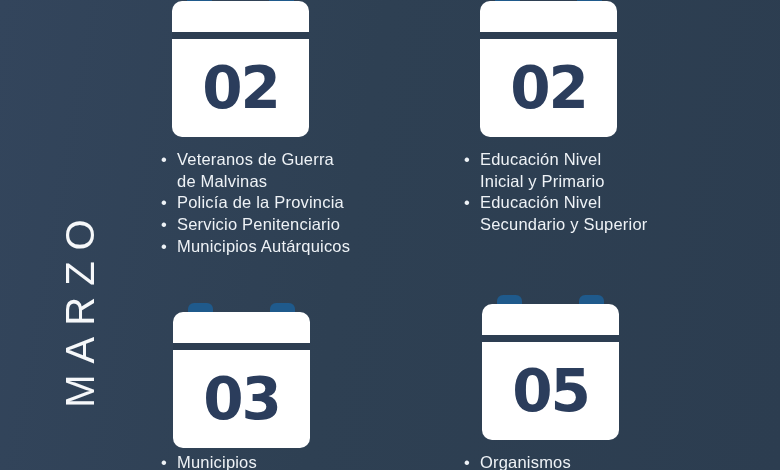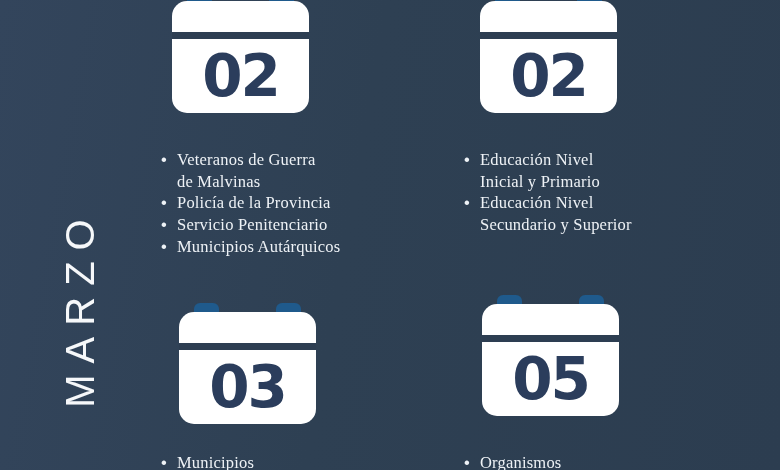--- a/index.html
+++ b/index.html
@@ -24,55 +24,55 @@
   
   .calendar { position:absolute; width:137px; height:146px; }
   .cal-ring {
     position:absolute; top:0; width:25px; height:28px;
     background:#1f5a8c; border-radius:6px;
   }
   .ring-l { left:15px; }
   .ring-r { left:97px; }
   .cal-body {
     position:absolute; top:9px; left:0;
-    width:137px; height:112px;
-    background:#ffffff; border-radius:15px;
+    width:137px; height:136px;
+    background:#ffffff; border-radius:10px;
   }
   .cal-slit {
     position:absolute; top:31px; left:0; right:0; height:7px;
     background:#2d3e52;
   }
   .cal-day {
     position:absolute; top:38px; left:0; right:0; bottom:0;
     display:flex; align-items:center; justify-content:center;
     font-family:"DejaVu Sans", sans-serif;
     font-size:58px; font-weight:800; letter-spacing:-2px;
     color:#2b3d5c;
   }
 
   
   .cal-0 { left:172px; top:-8px; }
   .cal-1 { left:480px; top:-8px; }
-  .cal-2 { left:179px; top:303px; }
+  .cal-2 { left:173px; top:303px; }
   .cal-3 { left:482px; top:295px; }
 
   
   .list {
     position:absolute; margin:0; padding:0; list-style:none;
     color:#eef2f6;
     font-size:16.5px; line-height:21.7px; font-weight:500;
     letter-spacing:0.2px;
   }
   .list-0 { left:161px; top:149px; width:218px; }
   .list-1 { left:464px; top:149px; width:224px; }
   .list-2 { left:161px; top:452px; width:218px; }
   .list-3 { left:464px; top:452px; width:224px; }
   .item { display:flex; }
   .bullet { flex:none; width:16px; text-align:left; }
-  .txt { white-space:pre-line;font-family:Liberation Serif, serif; }
+  .txt { white-space:pre-line; }
 </style>
 </head>
 <body>
 
 <div class="poster">
 
   <div class="month">MARZO</div>
 
   <div class="calendar cal-0">
     <span class="cal-ring ring-l"></span>

